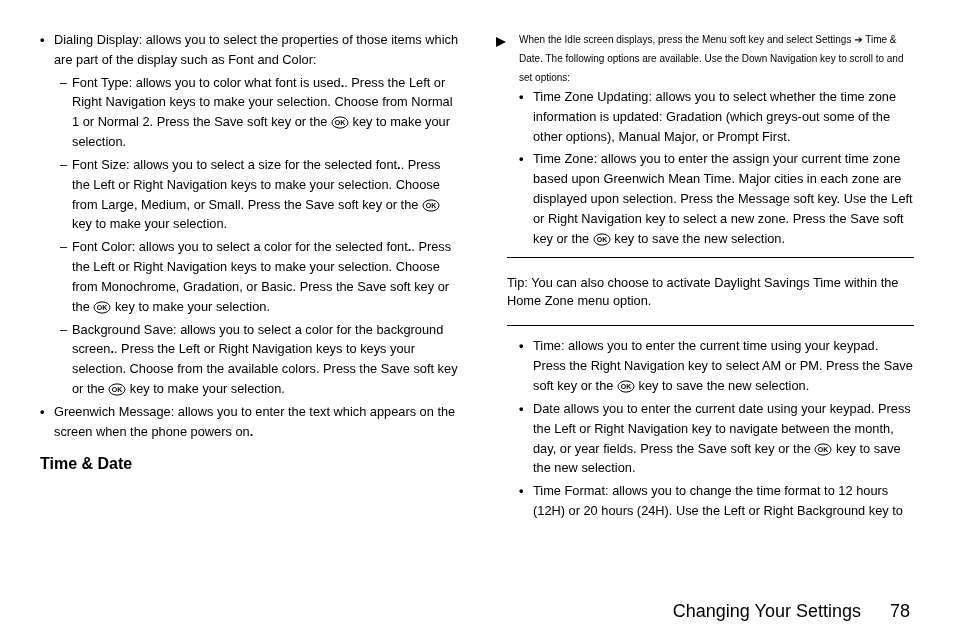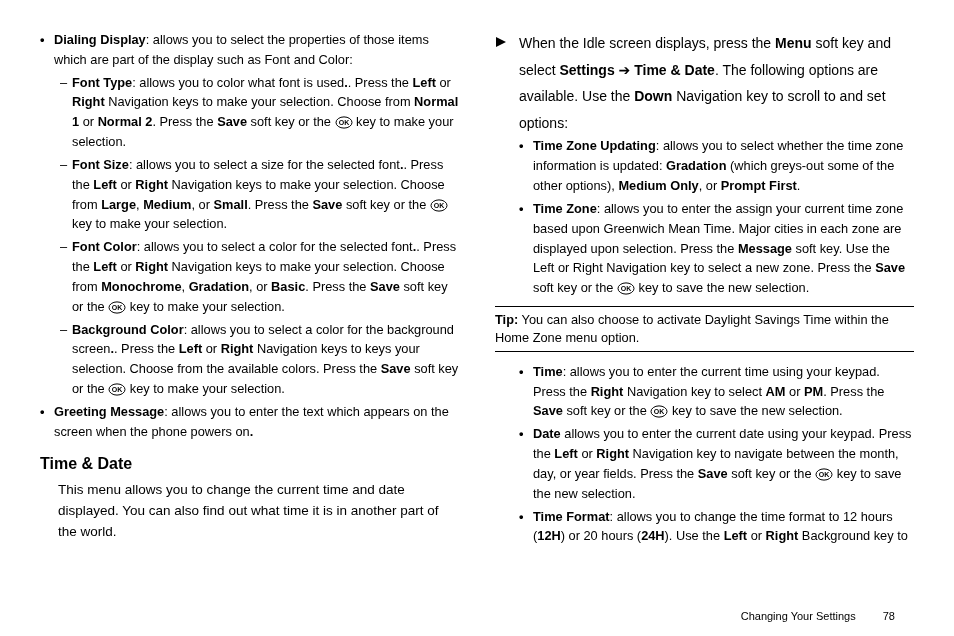--- a/index.html
+++ b/index.html
@@ -40,61 +40,61 @@
   .dash {
     display: flex;
     margin-left: 20px;
     margin-bottom: 3px;
   }
   .dash .d {
     width: 12px;
     flex-shrink: 0;
   }
   .dash .txt { flex: 1; }
-  b { font-weight: bold; }
+  b { font-weight: normal; }
   .ok {
     display: inline-block;
     vertical-align: -3px;
   }
   .ok svg { display: block; }
   h2 {
     font-family: Arial, Helvetica, sans-serif;
     font-size: 16px;
     font-weight: bold;
     margin: 10px 0 4px 0;
   }
   .body-p {
     font-size: 13.5px;
     line-height: 1.55;
     margin: 0 0 4px 18px;
   }
   .arrow-line {
     display: flex;
-    font-size: 14px;
+    font-size: 10px;
     line-height: 1.9;
   }
   .arrow-line .arw {
     width: 24px;
     flex-shrink: 0;
     font-size: 14px;
   }
   .arrow-line .txt { flex: 1; }
   .tip-block {
     border-top: 1px solid #000;
     border-bottom: 1px solid #000;
-    padding: 4px 0;
-    margin: 8px 0 10px 0;
+    padding: 16px 0;
+    margin: 8px 0 10px 12px;
     font-size: 12.8px;
     line-height: 1.4;
   }
   .footer {
     position: absolute;
     bottom: 14px;
-    right: 59px;
-    font-size: 11px;
+    right: 44px;
+    font-size: 18px;
   }
   .footer .pn { margin-left: 24px; }
   .larr { font-weight: bold; }
 </style>
 </head>
 <body>
 
 <div class="page">
 
   <div class="col col-left">
@@ -132,56 +132,55 @@
         <b>Font Color</b><span>: allows you to select a color for the selected font</span><span class="larr">.</span><span>. Press the </span><b>Left</b><span> or </span><b>Right</b><span> Navigation keys to make your selection. Choose from </span><b>Monochrome</b><span>, </span><b>Gradation</b><span>, or </span><b>Basic</b><span>. Press the </span><b>Save</b><span> soft key or the </span><span class="ok"><svg width="18" height="13">
               <ellipse cx="9" cy="6.5" rx="8" ry="5.6" fill="none" stroke="#000" stroke-width="1"></ellipse>
               <text x="9" y="9.3" font-size="7" font-weight="bold" text-anchor="middle" font-family="Arial">OK</text>
             </svg></span><span> key to make your selection.</span>
       </div>
     </div>
 
     <div class="dash">
       <div class="d">–</div>
       <div class="txt">
-        <b>Background Color</b><span>: allows you to select a color for the background screen</span><span class="larr">.</span><span>. Press the </span><b>Left</b><span> or </span><b>Right</b><span> Navigation keys to keys your selection. Choose from the available colors. Press the </span><b>Save</b><span> soft key or the </span><span class="ok"><svg width="18" height="13">
+        <b>Background Save</b><span>: allows you to select a color for the background screen</span><span class="larr">.</span><span>. Press the </span><b>Left</b><span> or </span><b>Right</b><span> Navigation keys to keys your selection. Choose from the available colors. Press the </span><b>Save</b><span> soft key or the </span><span class="ok"><svg width="18" height="13">
               <ellipse cx="9" cy="6.5" rx="8" ry="5.6" fill="none" stroke="#000" stroke-width="1"></ellipse>
               <text x="9" y="9.3" font-size="7" font-weight="bold" text-anchor="middle" font-family="Arial">OK</text>
             </svg></span><span> key to make your selection.</span>
       </div>
     </div>
 
     <div class="bullet">
       <div class="dot">•</div>
       <div class="txt">
-        <b>Greeting Message</b><span>: allows you to enter the text which appears on the screen when the phone powers on</span><span class="larr">.</span>
+        <b>Greenwich Message</b><span>: allows you to enter the text which appears on the screen when the phone powers on</span><span class="larr">.</span>
       </div>
     </div>
 
     <h2>Time &amp; Date</h2>
-    <p class="body-p">This menu allows you to change the current time and date displayed. You can also find out what time it is in another part of the world.</p>
   </div>
 
   <div class="col col-right">
 
     <div class="arrow-line">
       <div class="arw">
         <svg width="12" height="12">
             <polygon points="1,1 11,6 1,11" fill="#000"></polygon>
           </svg>
       </div>
       <div class="txt">
         <span>When the Idle screen displays, press the </span><b>Menu</b><span> soft key and select </span><b>Settings</b><span> ➔ </span><b>Time &amp; Date</b><span>. The following options are available. Use the </span><b>Down</b><span> Navigation key to scroll to and set options:</span>
       </div>
     </div>
 
     <div style="margin-left:24px">
       <div class="bullet">
         <div class="dot">•</div>
         <div class="txt">
-          <b>Time Zone Updating</b><span>: allows you to select whether the time zone information is updated: </span><b>Gradation</b><span> (which greys-out some of the other options), </span><b>Medium Only</b><span>, or </span><b>Prompt First</b><span>.</span>
+          <b>Time Zone Updating</b><span>: allows you to select whether the time zone information is updated: </span><b>Gradation</b><span> (which greys-out some of the other options), </span><b>Manual Major</b><span>, or </span><b>Prompt First</b><span>.</span>
         </div>
       </div>
 
       <div class="bullet">
         <div class="dot">•</div>
         <div class="txt">
           <b>Time Zone</b><span>: allows you to enter the assign your current time zone based upon Greenwich Mean Time. Major cities in each zone are displayed upon selection. Press the </span><b>Message</b><span> soft key. Use the Left or Right Navigation key to select a new zone. Press the </span><b>Save</b><span> soft key or the </span><span class="ok"><svg width="18" height="13">
                 <ellipse cx="9" cy="6.5" rx="8" ry="5.6" fill="none" stroke="#000" stroke-width="1"></ellipse>
                 <text x="9" y="9.3" font-size="7" font-weight="bold" text-anchor="middle" font-family="Arial">OK</text>
               </svg></span><span> key to save the new selection.</span>

